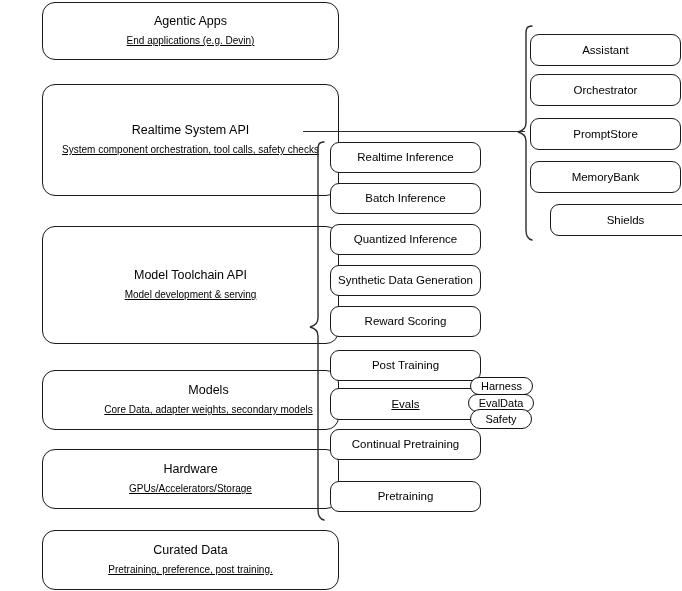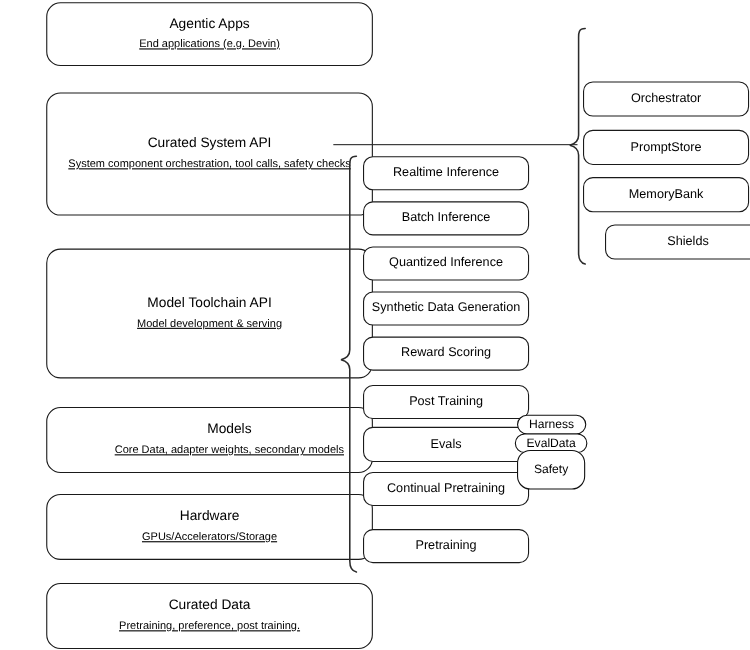--- a/index.html
+++ b/index.html
@@ -63,34 +63,34 @@
     z-index: 5;
   }
   .connector {
     position: absolute;
     background: #2b2b2b;
   }
   .bracket {
     position: absolute;
   }
   .bracket svg { display: block; }
-  .zbot { z-index: 1; }
+  .zbot { z-index: 1; text-decoration: underline; }
 </style>
 </head>
 <body>
 
 <div id="canvas">
 
   <div class="box layer-box" style="left:2px; top:2px; width:297px; height:58px;">
     <div class="title">Agentic Apps</div>
     <div class="subtitle">End applications (e.g. Devin)</div>
   </div>
 
   <div class="box layer-box" style="left:2px; top:84px; width:297px; height:112px;">
-    <div class="title">Curated System API</div>
+    <div class="title">Realtime System API</div>
     <div class="subtitle">System component orchestration, tool calls, safety checks</div>
   </div>
 
   <div class="box layer-box" style="left:2px; top:226px; width:297px; height:118px;">
     <div class="title">Model Toolchain API</div>
     <div class="subtitle">Model development &amp; serving</div>
   </div>
 
   <div class="box layer-box" style="left:2px; top:370px; width:297px; height:60px;padding-left:36px;">
     <div class="title">Models</div>
@@ -142,30 +142,33 @@
   <div class="box item-box" style="left:330px; top:481px; width:151px; height:31px;">
     <div class="title">Pretraining</div>
   </div>
 
   <div class="pill" style="left:470px; top:377px; width:63px; height:18px;justify-content:center;">
     <span>Harness</span>
   </div>
   <div class="pill" style="left:468px; top:394px; width:66px; height:18px;">
     <span>EvalData</span>
   </div>
-  <div class="pill" style="left:470px; top:409px; width:62px; height:36px;">
+  <div class="pill" style="left:470px; top:409px; width:62px; height:20px;">
     <span>Safety</span>
   </div>
 
   <div class="bracket" style="left:510px; top:24px;">
     <svg width="26" height="218" viewBox="0 0 26 218">
       <path d="M 22 2 C 16 2 16 6 16 10 L 16 99 C 16 105 12 107 8 108 C 12 109 16 111 16 117 L 16 206 C 16 211 17 215 22 216" fill="none" stroke="#2b2b2b" stroke-width="1.4" stroke-linecap="round"></path>
     </svg>
   </div>
 
+  <div class="box item-box" style="left:530px; top:34px; width:151px; height:32px;">
+    <div class="title">Assistant</div>
+  </div>
   <div class="box item-box" style="left:530px; top:74px; width:151px; height:32px;">
     <div class="title">Orchestrator</div>
   </div>
   <div class="box item-box" style="left:530px; top:118px; width:151px; height:32px;">
     <div class="title">PromptStore</div>
   </div>
   <div class="box item-box" style="left:530px; top:161px; width:151px; height:32px;">
     <div class="title">MemoryBank</div>
   </div>
   <div class="box item-box" style="left:530px; top:204px; width:151px; height:32px;margin-left:20px;">

